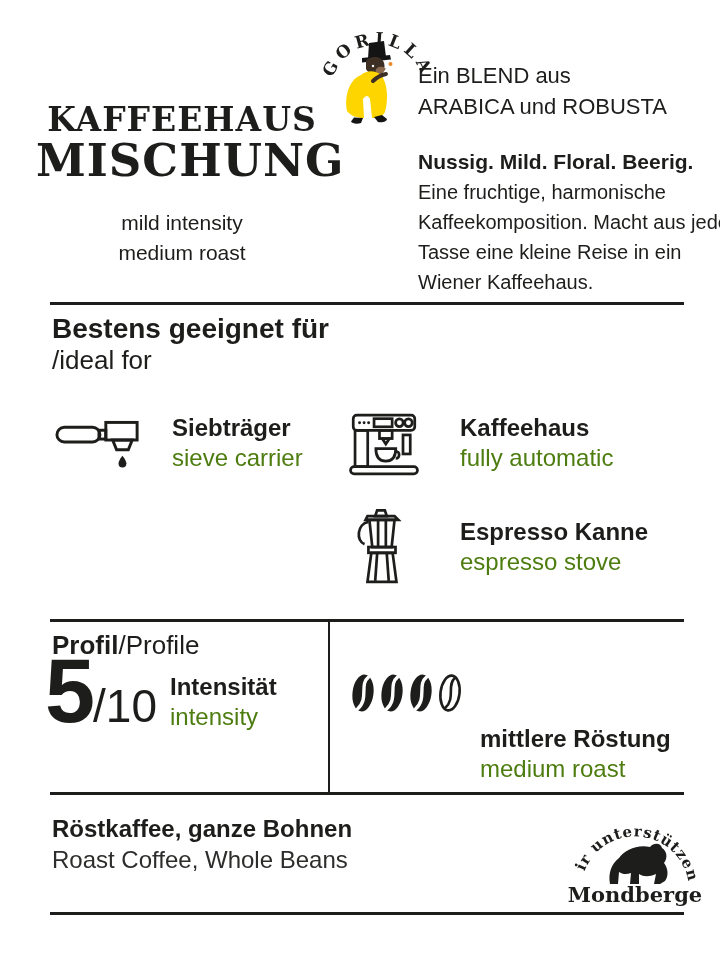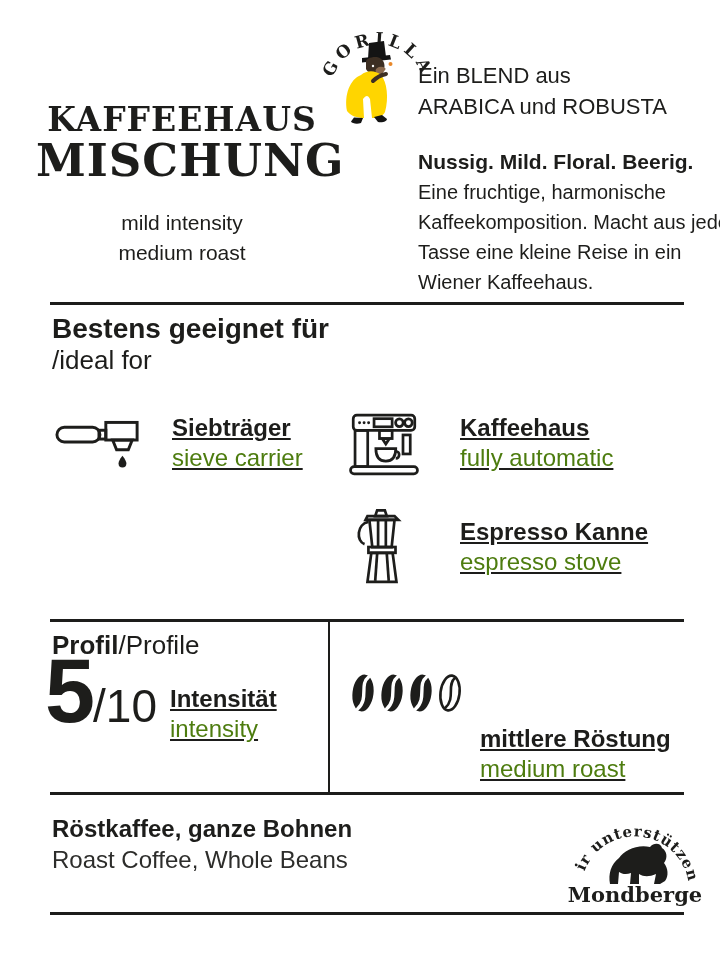--- a/index.html
+++ b/index.html
@@ -33,35 +33,35 @@
   .suit-head { position:absolute; left:52px; top:313px; }
   .suit-head-de { font-size:28px; font-weight:700; line-height:32px; }
   .suit-head-en { font-size:26px; font-weight:400; line-height:30px; }
 
   .icon-box { position:absolute; }
   .icon-box svg { display:block; width:100%; height:100%; }
   .pf-icon   { left:54px;  top:410px; width:88px; height:62px; }
   .mach-icon { left:346px; top:406px; width:76px; height:76px; }
   .moka-icon { left:352px; top:508px; width:58px; height:80px; }
 
-  .label-pair { position:absolute;text-decoration:underline; }
+  .label-pair { position:absolute; }
   .lp1 { left:172px; top:413px; }
   .lp2 { left:460px; top:413px; }
   .lp3 { left:460px; top:517px; }
   .lbl-de { font-size:24px; font-weight:700; line-height:30px; }
   .lbl-en { font-size:24px; font-weight:400; line-height:30px; color:#4d7c0f; }
 
   
   .profil-head { position:absolute; left:52px; top:630px; font-size:26px; line-height:30px; }
   .profil-de { font-weight:700; }
   .profil-en { font-weight:400; }
   .intensity-num { position:absolute; left:45px; top:646px; display:flex; align-items:baseline; }
   .num-big   { font-size:90px; font-weight:800; line-height:1; letter-spacing:-2px; }
   .num-scale { font-size:46px; font-weight:400; line-height:1; }
-  .lp-int  { left:170px; top:672px;margin-top:12px; }
+  .lp-int  { left:170px; top:672px; }
   .beans { position:absolute; left:350px; top:672px; display:flex; gap:3px; align-items:center; }
   .bean { width:26px; height:42px; display:block; }
   .lp-roast { left:480px; top:676px;margin-top:48px; }
 
   
   .footer-text { position:absolute; left:52px; top:813px; }
   .foot-de { font-size:24px; font-weight:700; line-height:31px; }
   .foot-en { font-size:24px; font-weight:400; line-height:31px; color:#2d2d2b; }
   .support { position:absolute; left:566px; top:806px; width:138px; height:102px; }
   .support svg { display:block; width:100%; height:100%; }

